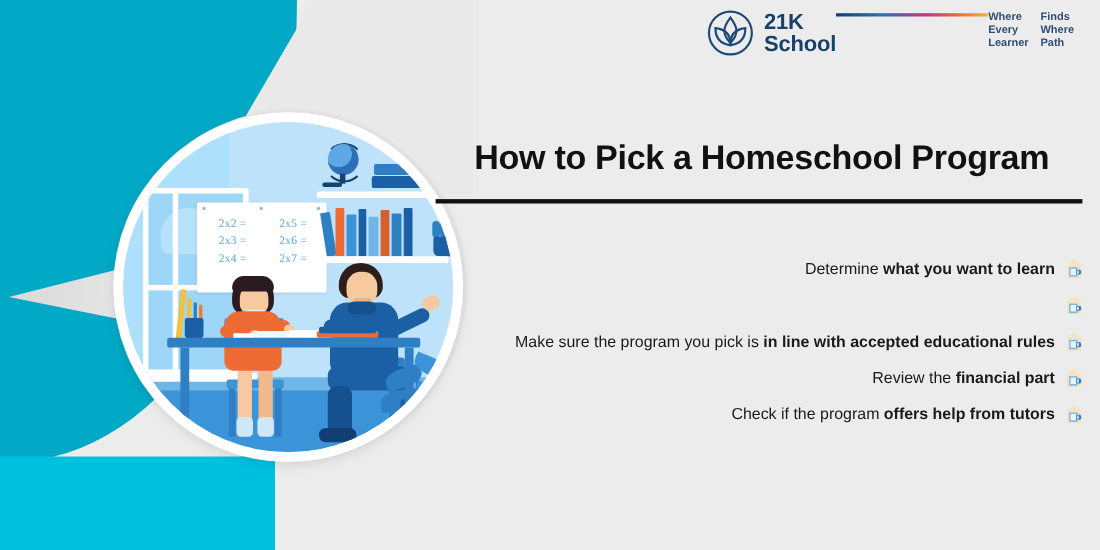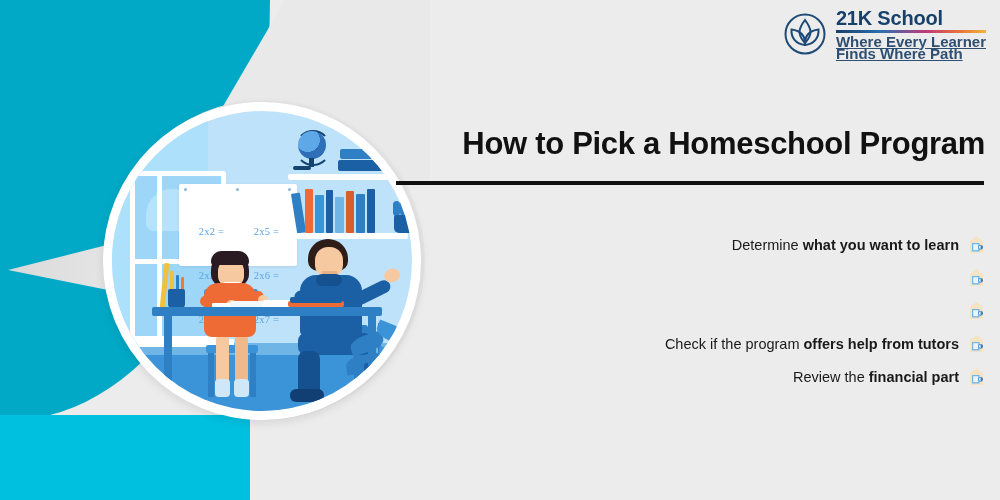--- a/index.html
+++ b/index.html
@@ -64,21 +64,21 @@
     position:absolute;left:67px;top:73px;width:118px;height:82px;
     background:#ffffff;border-radius:2px;box-shadow:0 1px 3px rgba(0,0,0,.08);
   }
   .board .pin{position:absolute;width:3px;height:3px;border-radius:50%;background:#8fb8d8;}
   .board-grid{
     position:absolute;left:8px;top:12px;width:104px;
     display:grid;grid-template-columns:1fr 1fr;gap:1px 6px;
     font-family:"Liberation Serif",serif;
     font-size:10.5px;color:#5aa5e0;letter-spacing:.2px;
   }
-  .board-grid span{line-height:15px;text-align:center;margin-top:28px;}
+  .board-grid span{line-height:15px;text-align:center;}
 
   
   .shelf{position:absolute;background:#ffffff;height:6px;border-radius:2px;}
   .shelf1{left:176px;top:63px;width:120px;}
   .shelf2{left:176px;top:122px;width:120px;}
   .globe{position:absolute;left:186px;top:20px;width:28px;height:28px;border-radius:50%;
      background:radial-gradient(circle at 35% 32%,#5fa8e8 0 45%,#2f6fb8 46% 100%);}
   .globe:after{content:"";position:absolute;left:11px;top:27px;width:5px;height:9px;background:#15436f;}
   .globe-base{position:absolute;left:181px;top:55px;width:18px;height:4px;border-radius:2px;background:#15436f;}
   .globe-arc{position:absolute;left:183px;top:19px;width:32px;height:32px;border:2px solid #15436f;border-radius:50%;border-color:#15436f transparent #15436f transparent;}
@@ -147,29 +147,29 @@
 
   
   .p-pot{position:absolute;left:252px;top:252px;width:32px;height:30px;background:#1b5fa5;border-radius:3px 3px 9px 9px;}
   .p-stem{position:absolute;left:266px;top:212px;width:3px;height:44px;background:#2f7fc4;}
   .leaf{position:absolute;background:#2f7fc4;border-radius:50% 0 50% 0;}
   .leaf2{background:#3b93d8;}
 
   
   .logo{position:absolute;right:14px;top:8px;display:flex;align-items:center;gap:9px;}
   .logo-mark{width:44px;height:44px;}
-  .logo-text{display:flex;flex-direction:column;line-height:1;}
+  .logo-text{display:flex;flex-direction:row;line-height:1;}
   .logo-name{font-size:20px;font-weight:bold;color:#17406b;letter-spacing:-.2px;}
   .logo-rule{height:2.5px;width:100%;margin:2px 0 3px 0;
     background:linear-gradient(90deg,#17406b 0%,#2d6fb0 30%,#c0397a 60%,#e8733a 82%,#f0b33c 100%);}
-  .logo-tag{font-size:15px;font-weight:bold;color:#2f4f72;line-height:12px;text-decoration:underline;}
+  .logo-tag{font-size:10px;font-weight:bold;color:#2f4f72;line-height:12px;}
 
   .title{
     position:absolute;left:400px;top:126px;width:585px;
-    text-align:right;
+    text-align:center;
     font-size:31px;font-weight:bold;color:#111111;letter-spacing:-.3px;
   }
   .title-rule{position:absolute;left:396px;top:181px;width:588px;height:4px;background:#111111;}
 
   .list{position:absolute;left:420px;top:228px;width:565px;}
   .list-item{
     display:flex;align-items:center;justify-content:flex-end;gap:9px;
     height:33px;
   }
   .li-text{font-size:14.5px;color:#1a1a1a;white-space:nowrap;}
@@ -325,43 +325,44 @@
     <div class="list-item">
       <svg class="li-icon" viewBox="0 0 17 19">
         <path d="M2 6 L8.5 1 L15 6 L15 18 L2 18 Z" fill="#f4e3c4"></path>
         <rect x="4" y="8" width="7.5" height="8.5" fill="#6fb5e6"></rect>
         <rect x="5.2" y="9.2" width="5" height="6" fill="#e9f4fd"></rect>
         <circle cx="12.6" cy="12.3" r="2.4" fill="#2f7fc4"></circle>
         <path d="M12.6 10.6 a1.7 1.7 0 1 0 0 3.4" fill="#e9f4fd"></path>
       </svg>
     </div>
     <div class="list-item">
+      <div class="li-text"><span>Make sure the program you pick is </span><b>in line with accepted educational rules</b></div>
+      <svg class="li-icon" viewBox="0 0 17 19">
+        <path d="M2 6 L8.5 1 L15 6 L15 18 L2 18 Z" fill="#f4e3c4"></path>
+        <rect x="4" y="8" width="7.5" height="8.5" fill="#6fb5e6"></rect>
+        <rect x="5.2" y="9.2" width="5" height="6" fill="#e9f4fd"></rect>
+        <circle cx="12.6" cy="12.3" r="2.4" fill="#2f7fc4"></circle>
+        <path d="M12.6 10.6 a1.7 1.7 0 1 0 0 3.4" fill="#e9f4fd"></path>
+      </svg>
+    </div>
+    <div class="list-item">
+      <div class="li-text"><span>Review the </span><b>financial part</b></div>
       <svg class="li-icon" viewBox="0 0 17 19">
         <path d="M2 6 L8.5 1 L15 6 L15 18 L2 18 Z" fill="#f4e3c4"></path>
         <rect x="4" y="8" width="7.5" height="8.5" fill="#6fb5e6"></rect>
         <rect x="5.2" y="9.2" width="5" height="6" fill="#e9f4fd"></rect>
         <circle cx="12.6" cy="12.3" r="2.4" fill="#2f7fc4"></circle>
         <path d="M12.6 10.6 a1.7 1.7 0 1 0 0 3.4" fill="#e9f4fd"></path>
       </svg>
     </div>
     <div class="list-item">
       <div class="li-text"><span>Check if the program </span><b>offers help from tutors</b></div>
       <svg class="li-icon" viewBox="0 0 17 19">
         <path d="M2 6 L8.5 1 L15 6 L15 18 L2 18 Z" fill="#f4e3c4"></path>
         <rect x="4" y="8" width="7.5" height="8.5" fill="#6fb5e6"></rect>
         <rect x="5.2" y="9.2" width="5" height="6" fill="#e9f4fd"></rect>
         <circle cx="12.6" cy="12.3" r="2.4" fill="#2f7fc4"></circle>
         <path d="M12.6 10.6 a1.7 1.7 0 1 0 0 3.4" fill="#e9f4fd"></path>
       </svg>
     </div>
-    <div class="list-item">
-      <div class="li-text"><span>Review the </span><b>financial part</b></div>
-      <svg class="li-icon" viewBox="0 0 17 19">
-        <path d="M2 6 L8.5 1 L15 6 L15 18 L2 18 Z" fill="#f4e3c4"></path>
-        <rect x="4" y="8" width="7.5" height="8.5" fill="#6fb5e6"></rect>
-        <rect x="5.2" y="9.2" width="5" height="6" fill="#e9f4fd"></rect>
-        <circle cx="12.6" cy="12.3" r="2.4" fill="#2f7fc4"></circle>
-        <path d="M12.6 10.6 a1.7 1.7 0 1 0 0 3.4" fill="#e9f4fd"></path>
-      </svg>
-    </div>
   </div>
 
 </div>
 
 </body></html>

